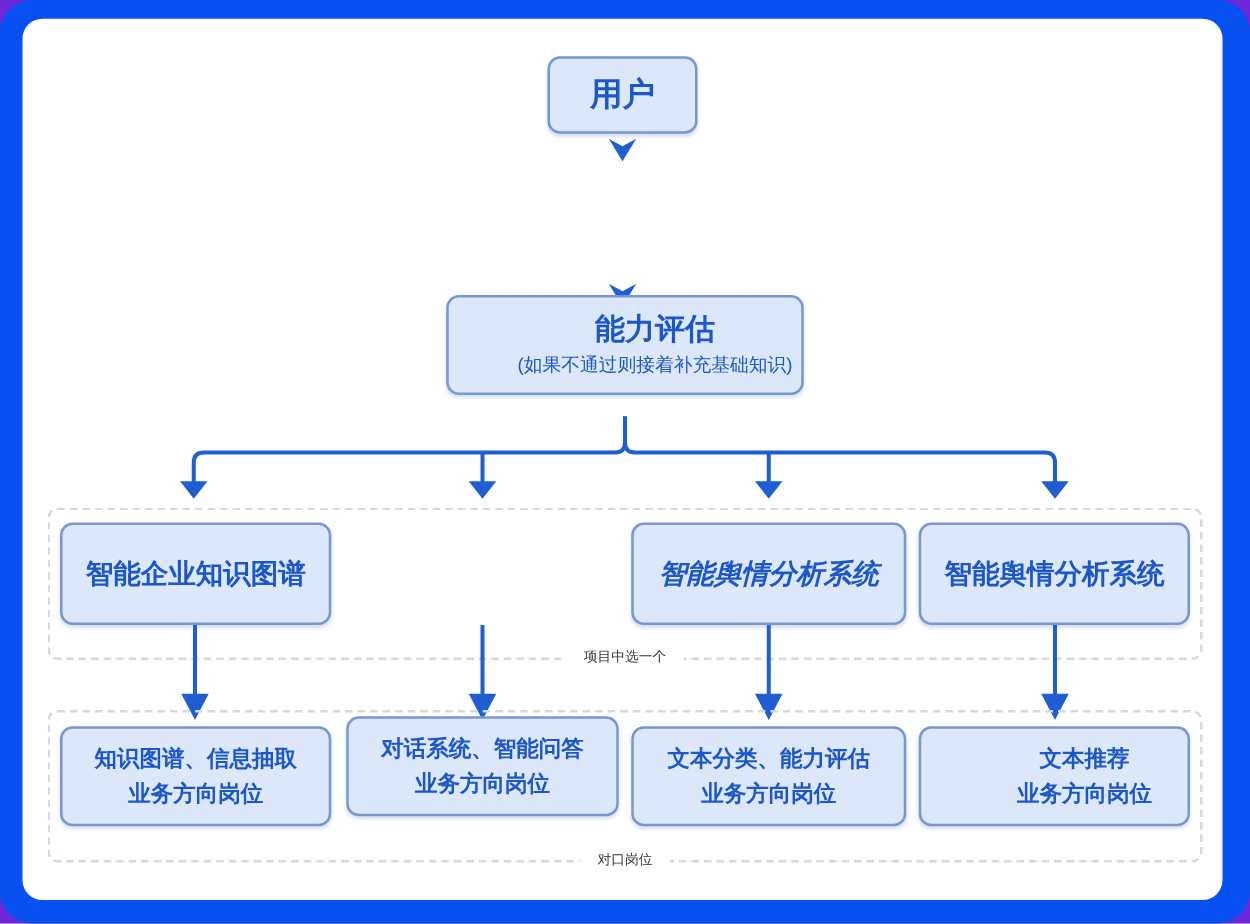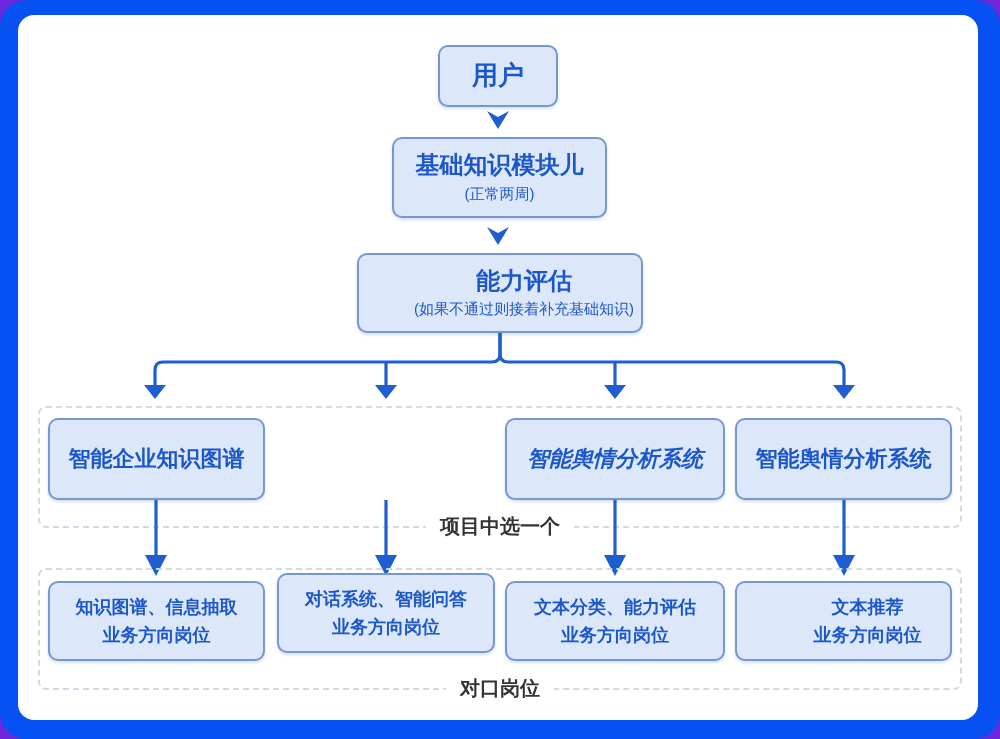--- a/index.html
+++ b/index.html
@@ -34,49 +34,45 @@
   .chev{fill:var(--connector-blue);}
   .conn{stroke:var(--connector-blue);stroke-width:3.2;fill:none;}
   .head{fill:var(--connector-blue);stroke:none;}
   .svgabs{position:absolute;left:0;}
   .group{
     position:absolute;left:38px;width:924px;height:122px;
     border:2px dashed var(--dashed-border);border-radius:8px;box-sizing:border-box;
   }
   .group-label{
     position:absolute;bottom:-11px;left:50%;transform:translateX(-50%);
-    background:#ffffff;padding:0 14px;font-size:20px;font-weight:700;
+    background:#ffffff;padding:0 14px;font-size:11px;font-weight:400;
     color:var(--group-label-text);white-space:nowrap;line-height:22px;
   }
 </style>
 </head>
 <body>
 
 <div class="canvas">
   <div class="frame"></div>
   <div class="panel"></div>
 
   <div class="node" style="left:438px;top:45px;width:120px;height:62px;">
     <div class="node-title t26">用户</div>
   </div>
 
   <svg class="chevron" style="left:487px;top:111px;" width="22" height="18" viewBox="0 0 22 18">
     <path class="chev" d="M0,0 L11,6 L22,0 L11,18 Z"></path>
   </svg>
 
-  <div class="node" style="left:392px;top:137px;width:215px;height:81px;">
-    <div class="node-title t24">基础知识模块儿</div>
-    <div class="node-sub">(正常两周)</div>
-  </div>
 
   <svg class="chevron" style="left:487px;top:227px;" width="22" height="18" viewBox="0 0 22 18">
     <path class="chev" d="M0,0 L11,6 L22,0 L11,18 Z"></path>
   </svg>
 
-  <div class="node" style="left:357px;top:253px;width:286px;height:80px;padding-left:48px;">
+  <div class="node" style="left:357px;top:236px;width:286px;height:80px;padding-left:48px;">
     <div class="node-title t24">能力评估</div>
     <div class="node-sub">(如果不通过则接着补充基础知识)</div>
   </div>
 
   <svg class="svgabs" style="top:333px;" width="1000" height="70" viewBox="0 0 1000 70">
     <path class="conn" d="M500,0 L500,21 Q500,29 492,29 L163,29 Q155,29 155,37 L155,53"></path>
     <path class="conn" d="M500,0 L500,21 Q500,29 508,29 L836,29 Q844,29 844,37 L844,53"></path>
     <path class="conn" d="M386,29 L386,53"></path>
     <path class="conn" d="M615,29 L615,53"></path>
     <polygon class="head" points="144,52 166,52 155,66"></polygon>

